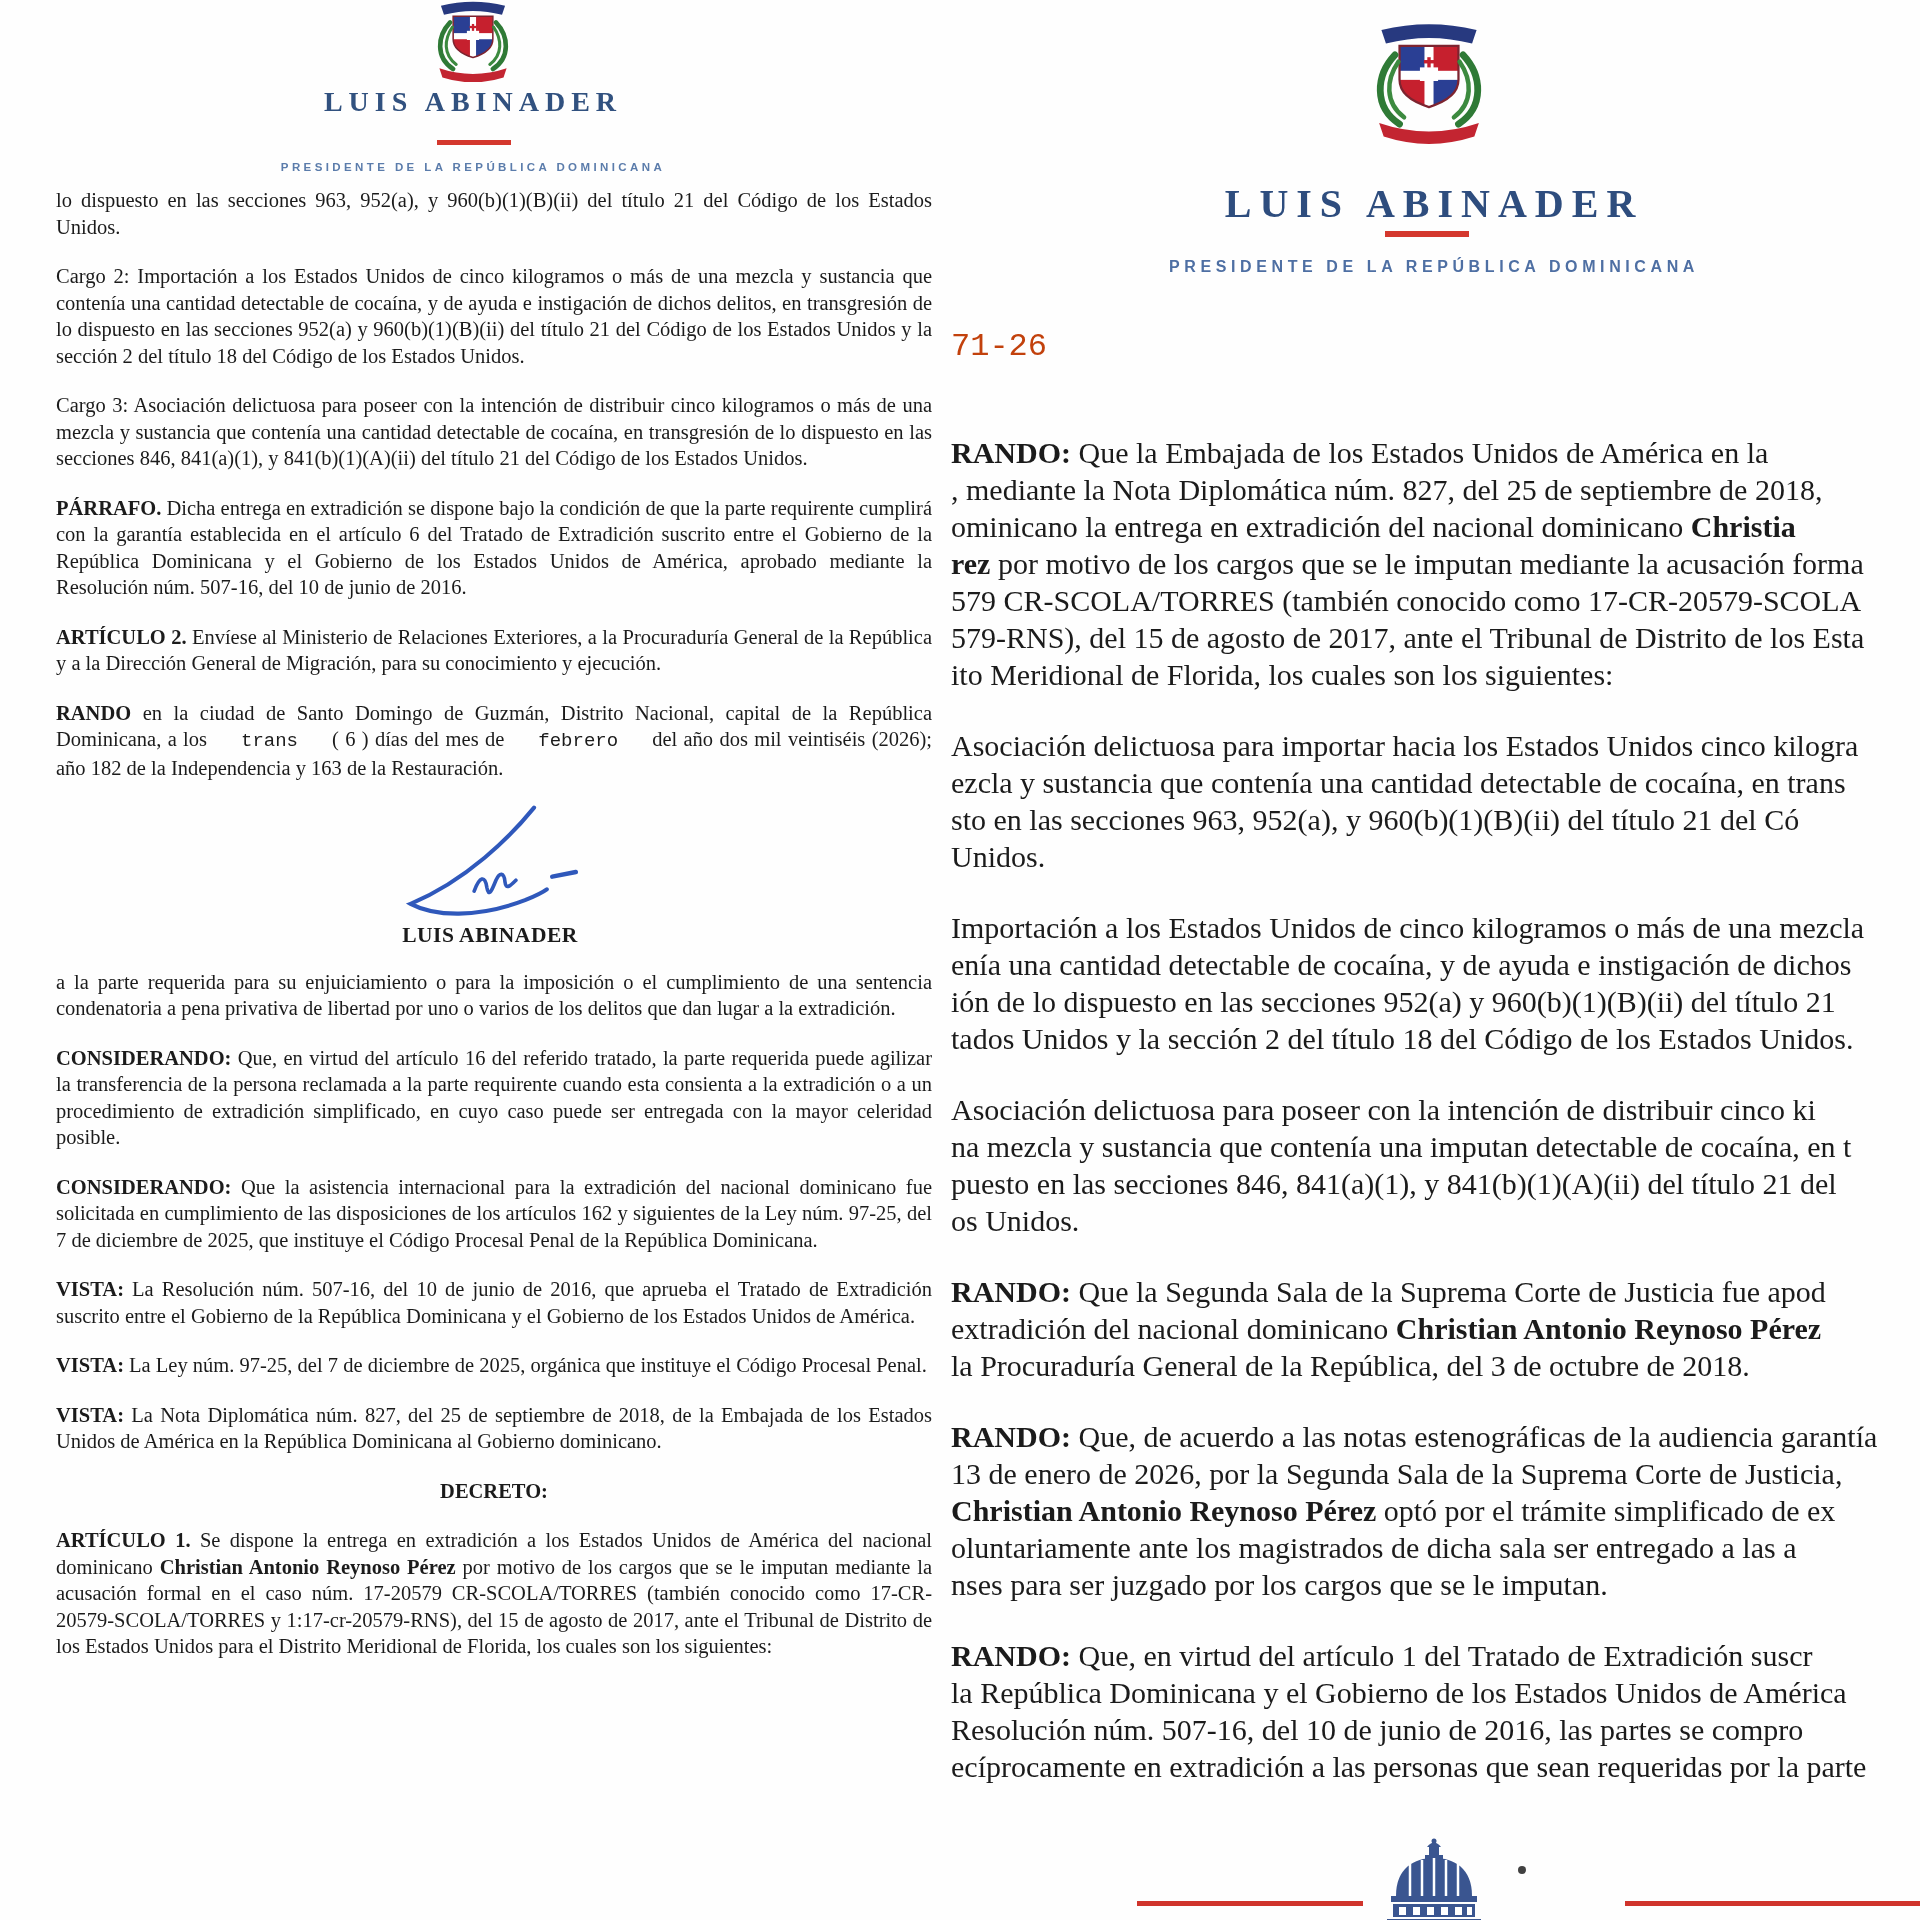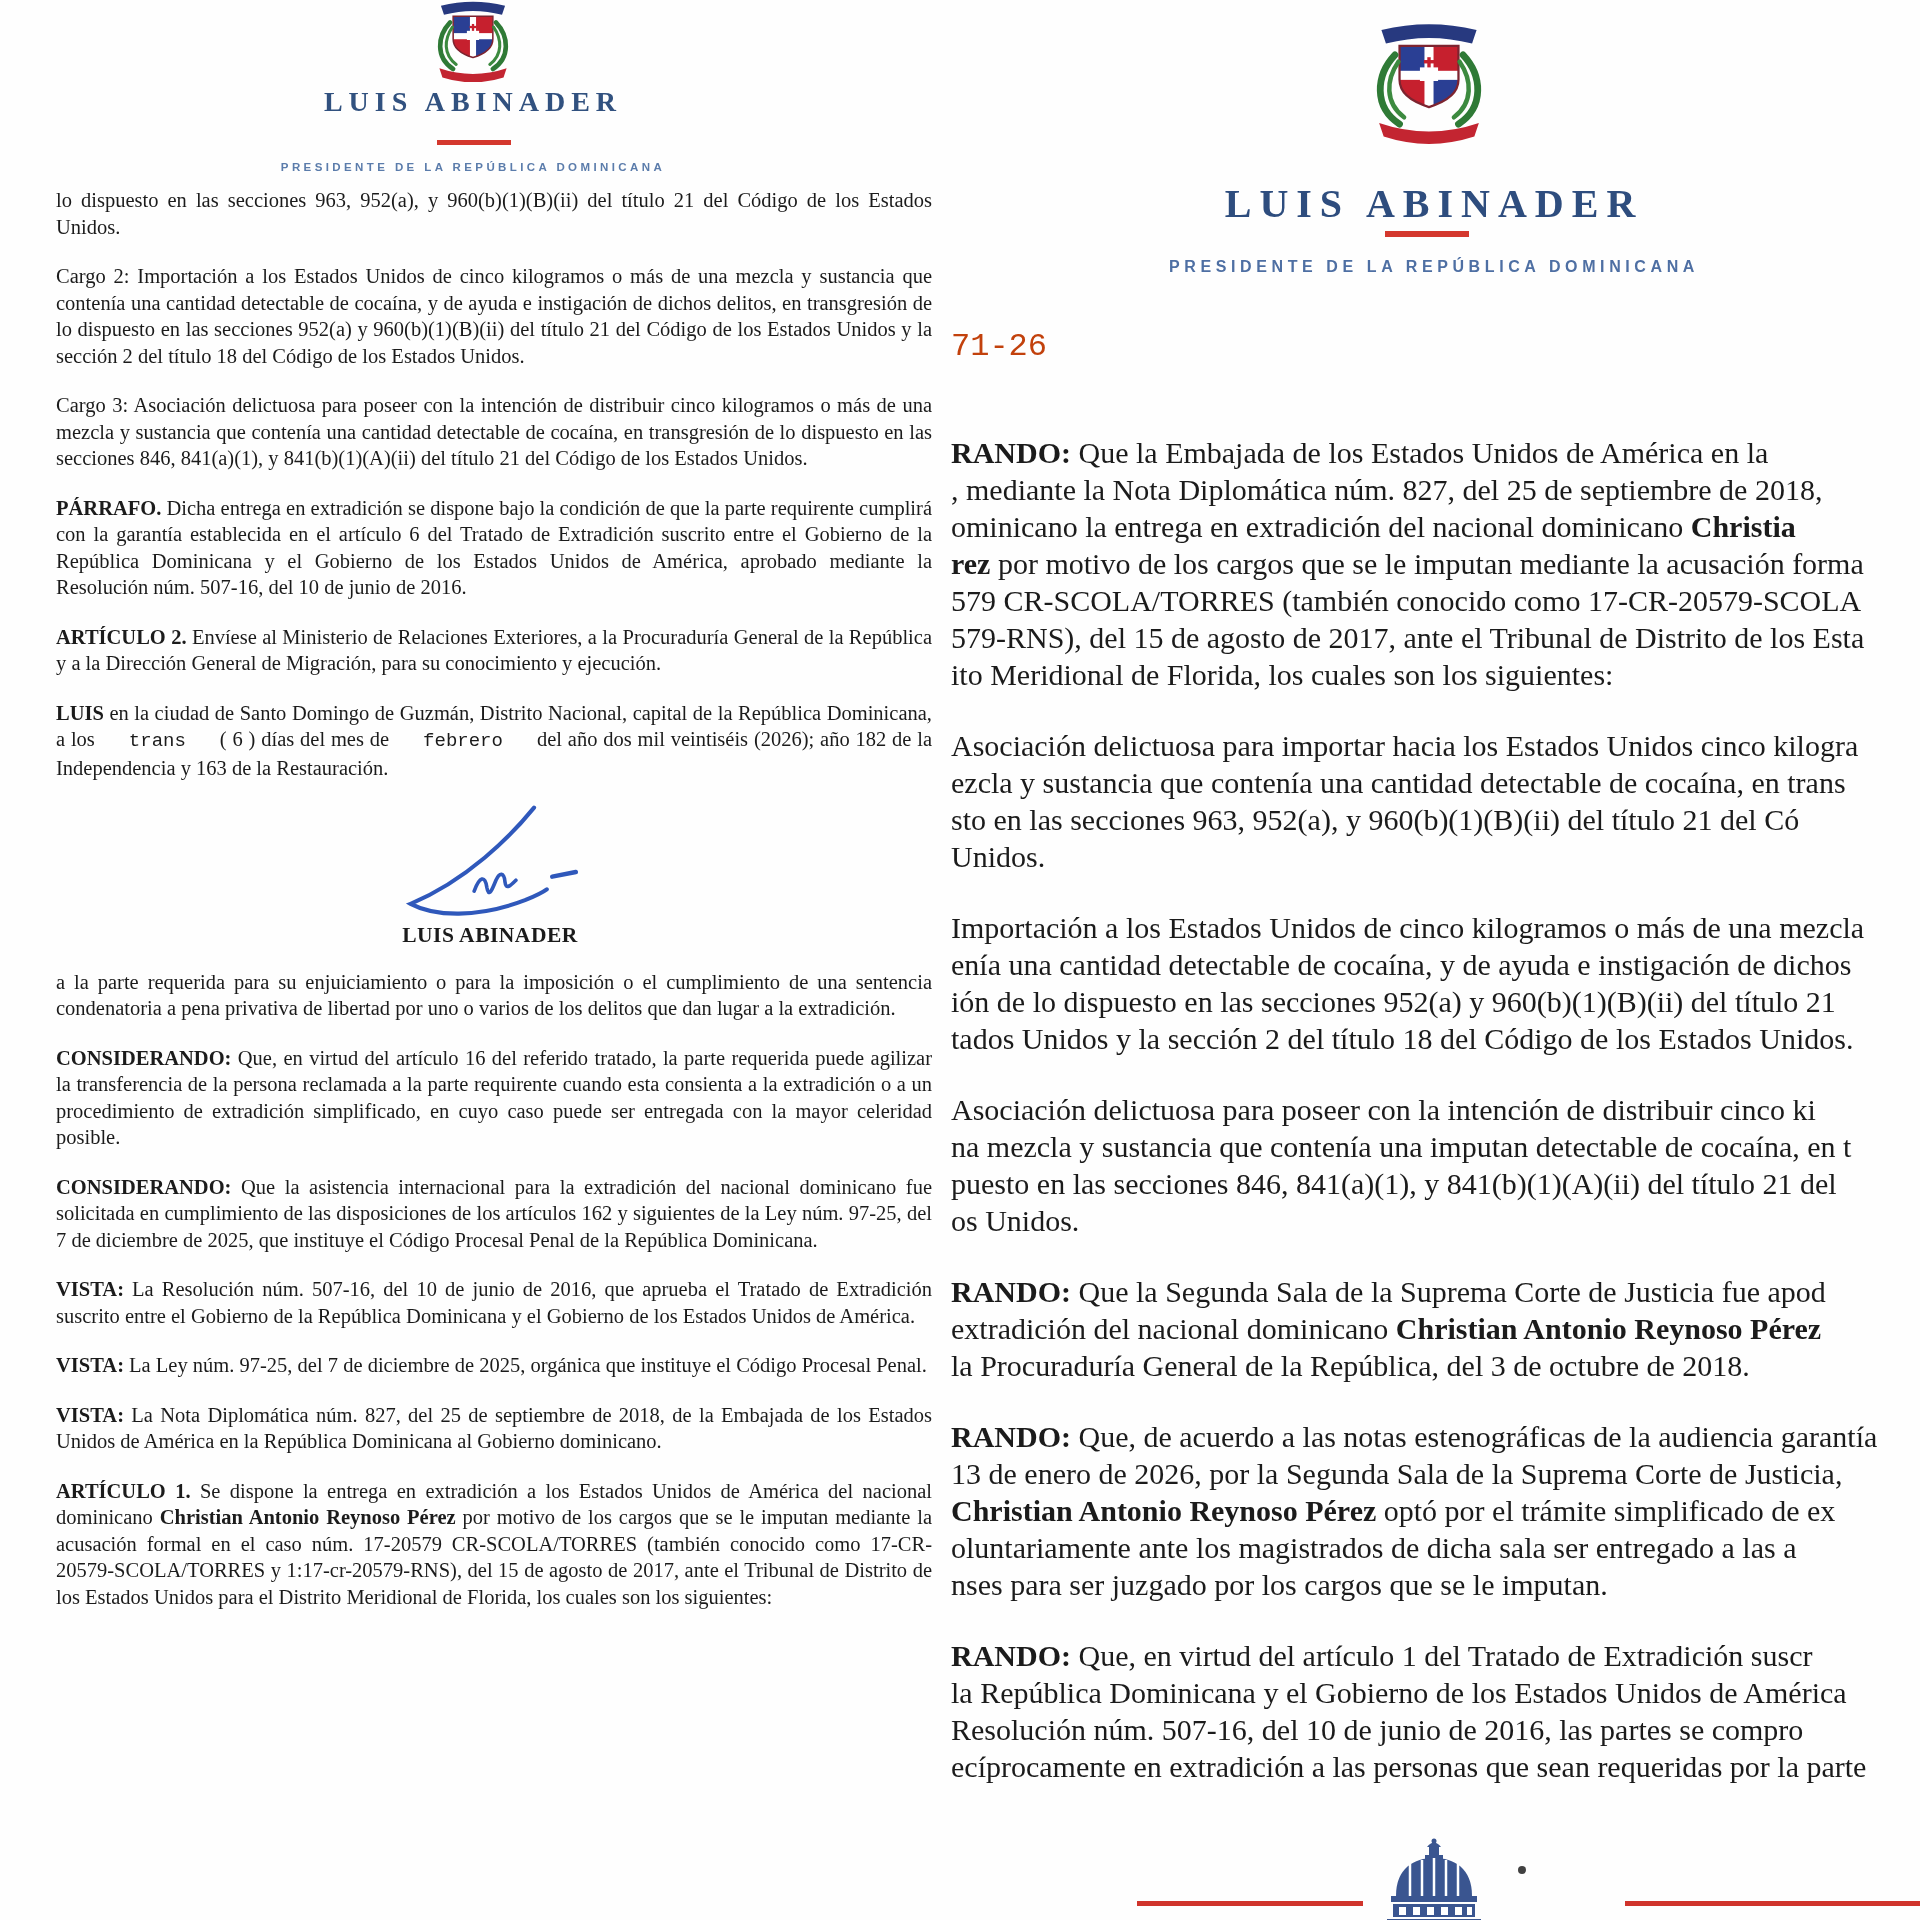--- a/index.html
+++ b/index.html
@@ -83,35 +83,36 @@
     </svg>
   <div id="lp-name">LUIS ABINADER</div>
   <div id="lp-rule"></div>
   <div id="lp-title">PRESIDENTE DE LA REPÚBLICA DOMINICANA</div>
   <div id="lp-body">
       <p class="lp-p"><span>lo dispuesto en las secciones 963, 952(a), y 960(b)(1)(B)(ii) del título 21 del Código de los Estados Unidos.</span></p>
       <p class="lp-p"><span>Cargo 2: Importación a los Estados Unidos de cinco kilogramos o más de una mezcla y sustancia que contenía una cantidad detectable de cocaína, y de ayuda e instigación de dichos delitos, en transgresión de lo dispuesto en las secciones 952(a) y 960(b)(1)(B)(ii) del título 21 del Código de los Estados Unidos y la sección 2 del título 18 del Código de los Estados Unidos.</span></p>
       <p class="lp-p"><span>Cargo 3: Asociación delictuosa para poseer con la intención de distribuir cinco kilogramos o más de una mezcla y sustancia que contenía una cantidad detectable de cocaína, en transgresión de lo dispuesto en las secciones 846, 841(a)(1), y 841(b)(1)(A)(ii) del título 21 del Código de los Estados Unidos.</span></p>
       <p class="lp-p"><b>PÁRRAFO.</b><span> Dicha entrega en extradición se dispone bajo la condición de que la parte requirente cumplirá con la garantía establecida en el artículo 6 del Tratado de Extradición suscrito entre el Gobierno de la República Dominicana y el Gobierno de los Estados Unidos de América, aprobado mediante la Resolución núm. 507-16, del 10 de junio de 2016.</span></p>
       <p class="lp-p"><b>ARTÍCULO 2.</b><span> Envíese al Ministerio de Relaciones Exteriores, a la Procuraduría General de la República y a la Dirección General de Migración, para su conocimiento y ejecución.</span></p>
-      <p class="lp-p"><b>LUIS</b><span> en la ciudad de Santo Domingo de Guzmán, Distrito Nacional, capital de la República Dominicana, a los</span><span class="tw">trans</span><span>( 6 ) días del mes de</span><span class="tw">febrero</span><span>del año dos mil veintiséis (2026); año 182 de la Independencia y 163 de la Restauración.</span></p>
+      <p class="lp-p"><b>RANDO</b><span> en la ciudad de Santo Domingo de Guzmán, Distrito Nacional, capital de la República Dominicana, a los</span><span class="tw">trans</span><span>( 6 ) días del mes de</span><span class="tw">febrero</span><span>del año dos mil veintiséis (2026); año 182 de la Independencia y 163 de la Restauración.</span></p>
       <div class="sig-block">
   <svg class="sig-svg" viewBox="0 0 220 130">
     <path d="M158,4 C132,36 84,84 22,110 C48,124 96,126 148,106 C160,101 168,97 172,94" fill="none" stroke="#2f58bb" stroke-width="4.5" stroke-linecap="round"></path>
     <path d="M92,96 c6,-16 12,-18 14,-4 c2,12 6,2 10,-8 c4,-9 9,-9 10,2 c1,9 6,4 12,-2" fill="none" stroke="#2f58bb" stroke-width="4" stroke-linecap="round"></path>
     <path d="M178,80 l26,-5" fill="none" stroke="#2f58bb" stroke-width="5" stroke-linecap="round"></path>
   </svg>
 <div class="sig-name">LUIS ABINADER</div>
       </div>
       <p class="lp-p"><span>a la parte requerida para su enjuiciamiento o para la imposición o el cumplimiento de una sentencia condenatoria a pena privativa de libertad por uno o varios de los delitos que dan lugar a la extradición.</span></p>
       <p class="lp-p"><b>CONSIDERANDO:</b><span> Que, en virtud del artículo 16 del referido tratado, la parte requerida puede agilizar la transferencia de la persona reclamada a la parte requirente cuando esta consienta a la extradición o a un procedimiento de extradición simplificado, en cuyo caso puede ser entregada con la mayor celeridad posible.</span></p>
       <p class="lp-p"><b>CONSIDERANDO:</b><span> Que la asistencia internacional para la extradición del nacional dominicano fue solicitada en cumplimiento de las disposiciones de los artículos 162 y siguientes de la Ley núm. 97-25, del 7 de diciembre de 2025, que instituye el Código Procesal Penal de la República Dominicana.</span></p>
       <p class="lp-p"><b>VISTA:</b><span> La Resolución núm. 507-16, del 10 de junio de 2016, que aprueba el Tratado de Extradición suscrito entre el Gobierno de la República Dominicana y el Gobierno de los Estados Unidos de América.</span></p>
       <p class="lp-p"><b>VISTA:</b><span> La Ley núm. 97-25, del 7 de diciembre de 2025, orgánica que instituye el Código Procesal Penal.</span></p>
       <p class="lp-p"><b>VISTA:</b><span>  La Nota Diplomática núm. 827, del 25 de septiembre de 2018, de la Embajada de los Estados Unidos de América en la República Dominicana al Gobierno dominicano.</span></p>
+      <p class="lp-p center"><b>DECRETO:</b></p>
       <p class="lp-p"><b>ARTÍCULO 1.</b><span> Se dispone la entrega en extradición a los Estados Unidos de América del nacional dominicano </span><b>Christian Antonio Reynoso Pérez</b><span> por motivo de los cargos que se le imputan mediante la acusación formal en el caso núm. 17-20579 CR-SCOLA/TORRES (también conocido como 17-CR-20579-SCOLA/TORRES y 1:17-cr-20579-RNS), del 15 de agosto de 2017, ante el Tribunal de Distrito de los Estados Unidos para el Distrito Meridional de Florida, los cuales son los siguientes:</span></p>
     </div>
 </div>
 
 <div id="right-page">
   <svg class="arms-big">
       <use href="#coa"></use>
     </svg>
   <div id="rp-name">LUIS ABINADER</div>
   <div id="rp-rule"></div>

